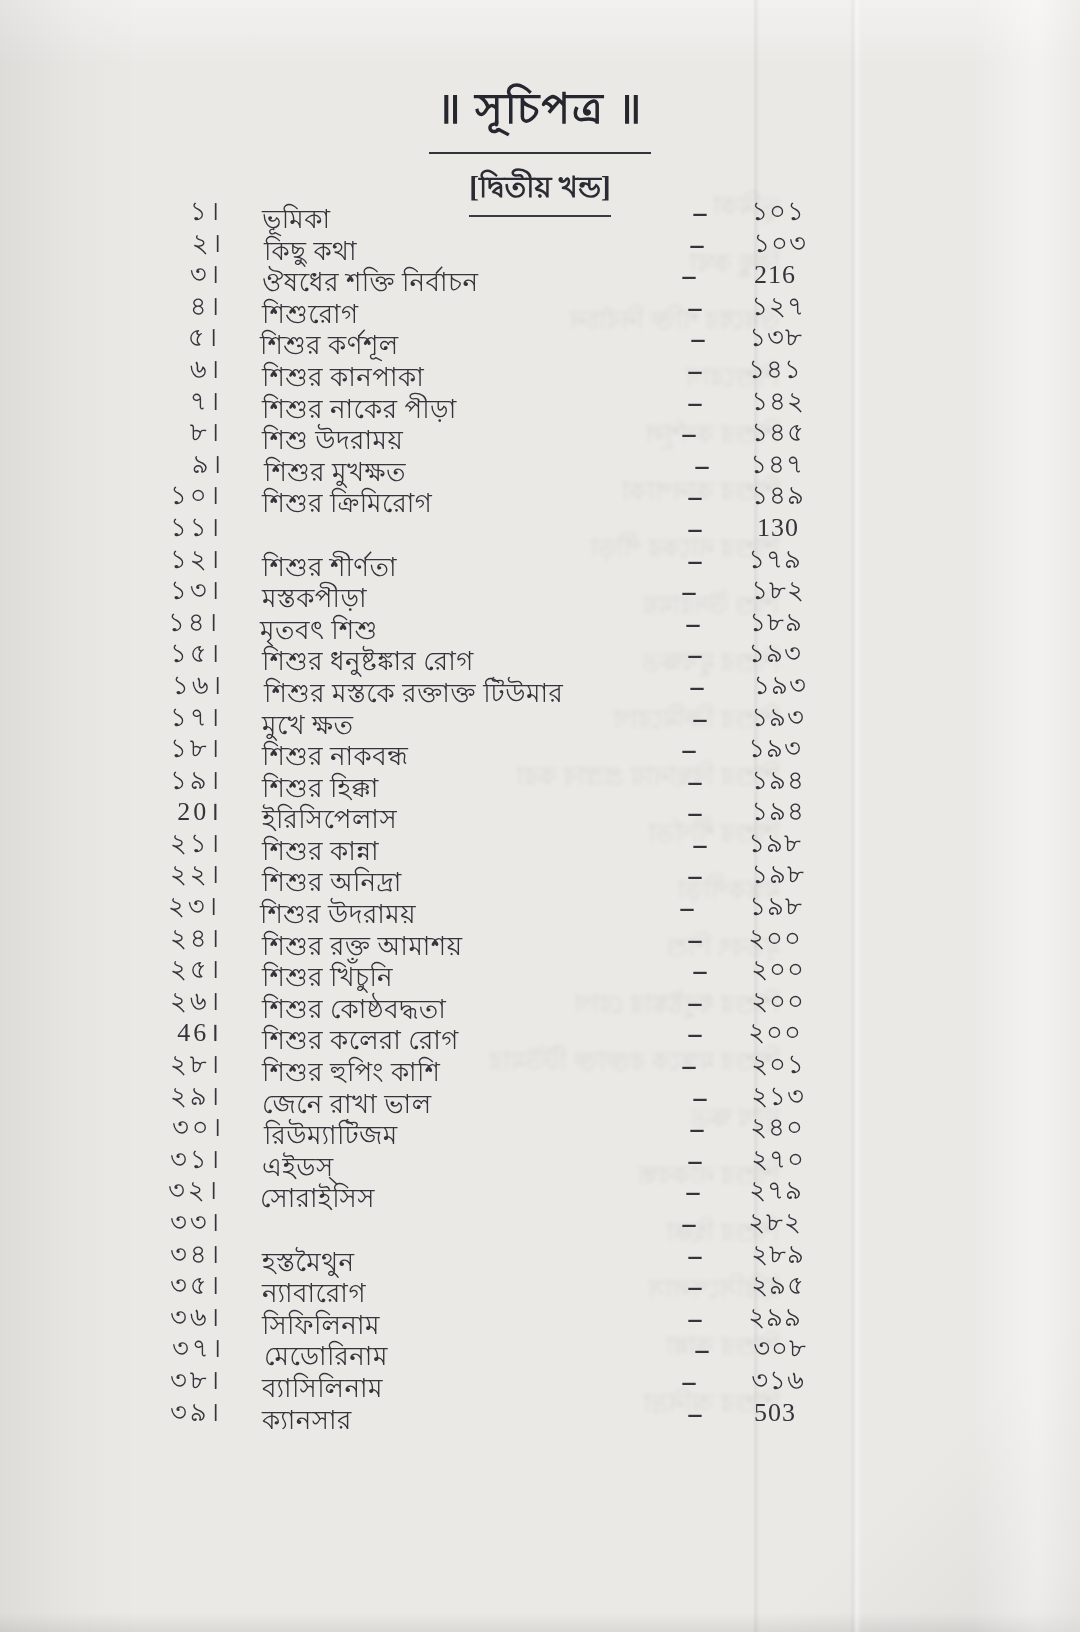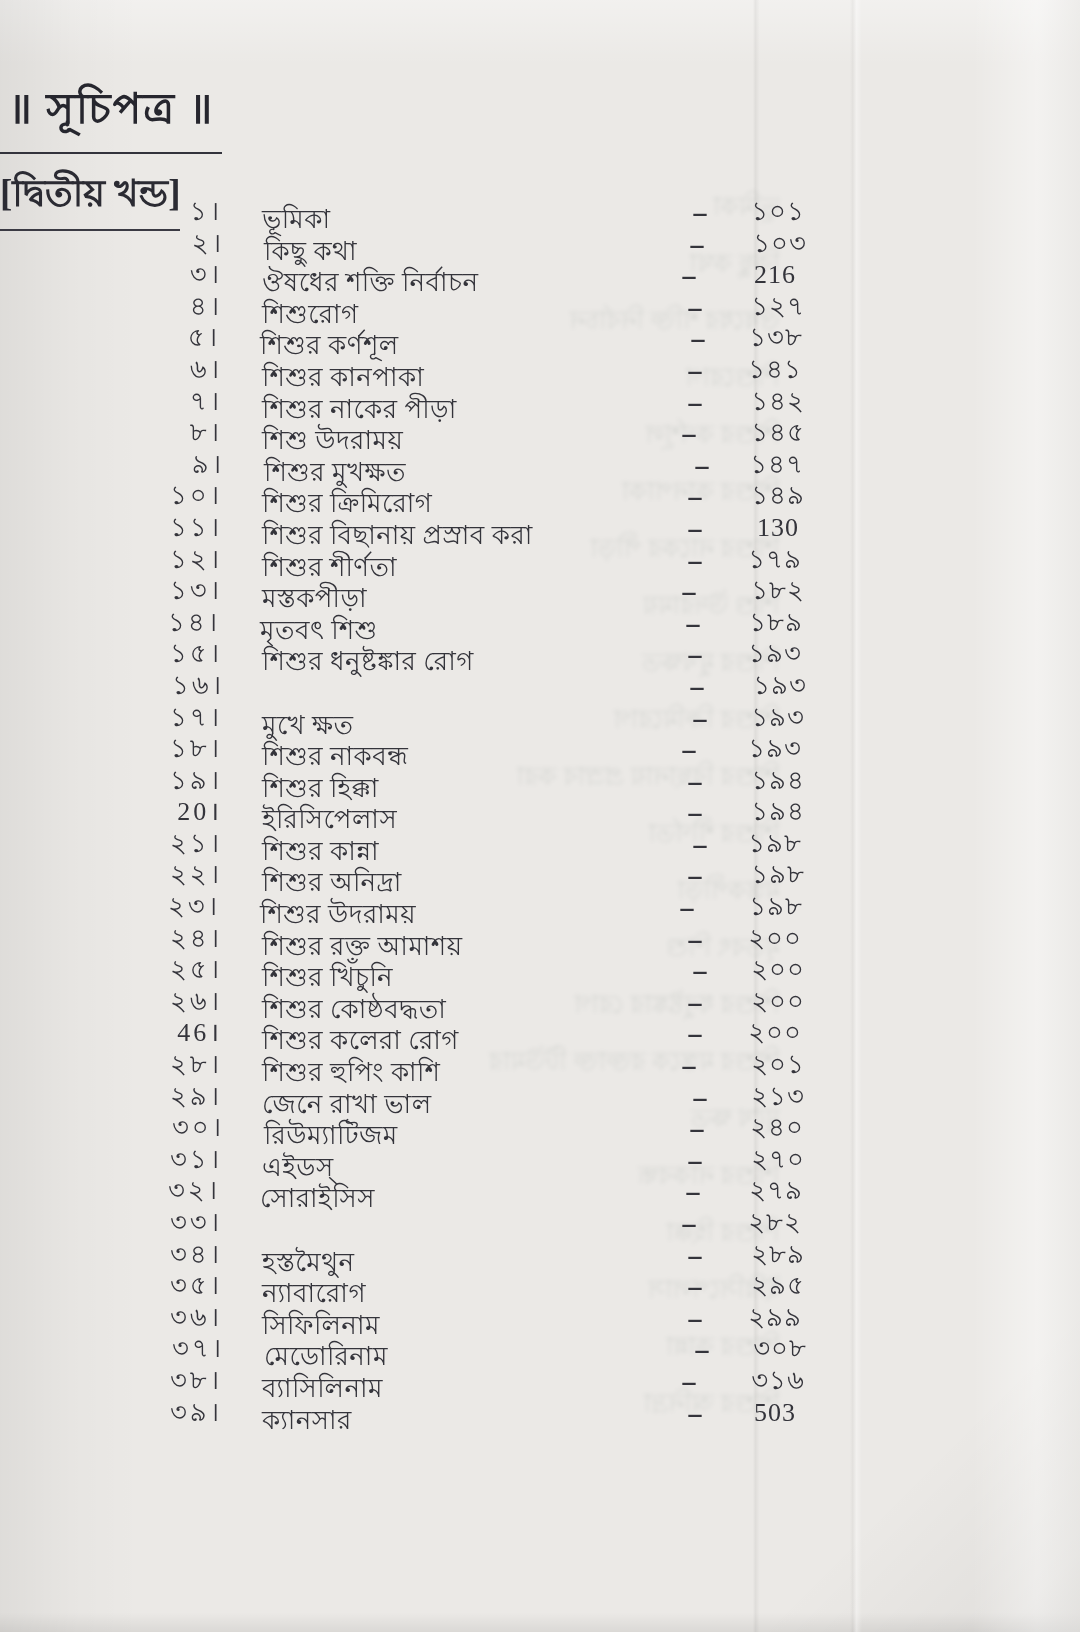--- a/index.html
+++ b/index.html
@@ -25,34 +25,34 @@
     position:absolute;top:178px;left:416px;width:364px;height:1250px;
     overflow:hidden;
     transform:scaleX(-1);
     filter:blur(2.2px);
     opacity:0.13;
     color:#5d6e66;
     font-size:26px;line-height:57px;
     white-space:nowrap;
     pointer-events:none;
   }
-  .header{position:absolute;top:76px;left:0;width:100%;text-align:left;z-index:2;}
+  .header{position:absolute;top:76px;left:0;width:100%;text-align:center;z-index:2;}
   .title{
     display:inline-block;
     font-size:42px;font-weight:bold;letter-spacing:2px;
     color:#26262e;
     padding:0 8px 5px 8px;
     border-bottom:2px solid #33333c;
   }
   .subtitle{
     display:block;margin-top:10px;
   }
   .subtitle > span{
     display:inline-block;
-    font-size:37px;font-weight:bold;color:#2b2b33;
+    font-size:29px;font-weight:bold;color:#2b2b33;
     padding-bottom:2px;
     border-bottom:2px solid #3a3a43;
   }
   .toc{position:absolute;top:196px;left:0;width:100%;z-index:2;}
   .row{position:relative;height:31.6px;font-size:26px;line-height:31.6px;}
   .num{
     position:absolute;left:0;top:0;width:222px;
     text-align:right;letter-spacing:3px;
   }
   .etitle{position:absolute;left:262px;top:8px;letter-spacing:0.5px;}
@@ -169,21 +169,20 @@
 
   <div class="row">
     <span class="num">১০।</span>
     <span class="etitle">শিশুর ক্রিমিরোগ</span>
     <span class="dash">–</span>
     <span class="epage">১৪৯</span>
   </div>
 
   <div class="row">
     <span class="num">১১।</span>
-    <span class="etitle">শিশুর বিছানায় প্রস্রাব করা</span>
     <span class="dash">–</span>
     <span class="epage">130</span>
   </div>
 
   <div class="row">
     <span class="num">১২।</span>
     <span class="etitle">শিশুর শীর্ণতা</span>
     <span class="dash">–</span>
     <span class="epage">১৭৯</span>
   </div>
@@ -204,20 +203,21 @@
 
   <div class="row">
     <span class="num">১৫।</span>
     <span class="etitle">শিশুর ধনুষ্টঙ্কার রোগ</span>
     <span class="dash">–</span>
     <span class="epage">১৯৩</span>
   </div>
 
   <div class="row">
     <span class="num">১৬।</span>
+    <span class="etitle">শিশুর মস্তকে রক্তাক্ত টিউমার</span>
     <span class="dash">–</span>
     <span class="epage">১৯৩</span>
   </div>
 
   <div class="row">
     <span class="num">১৭।</span>
     <span class="etitle">মুখে ক্ষত</span>
     <span class="dash">–</span>
     <span class="epage">১৯৩</span>
   </div>

